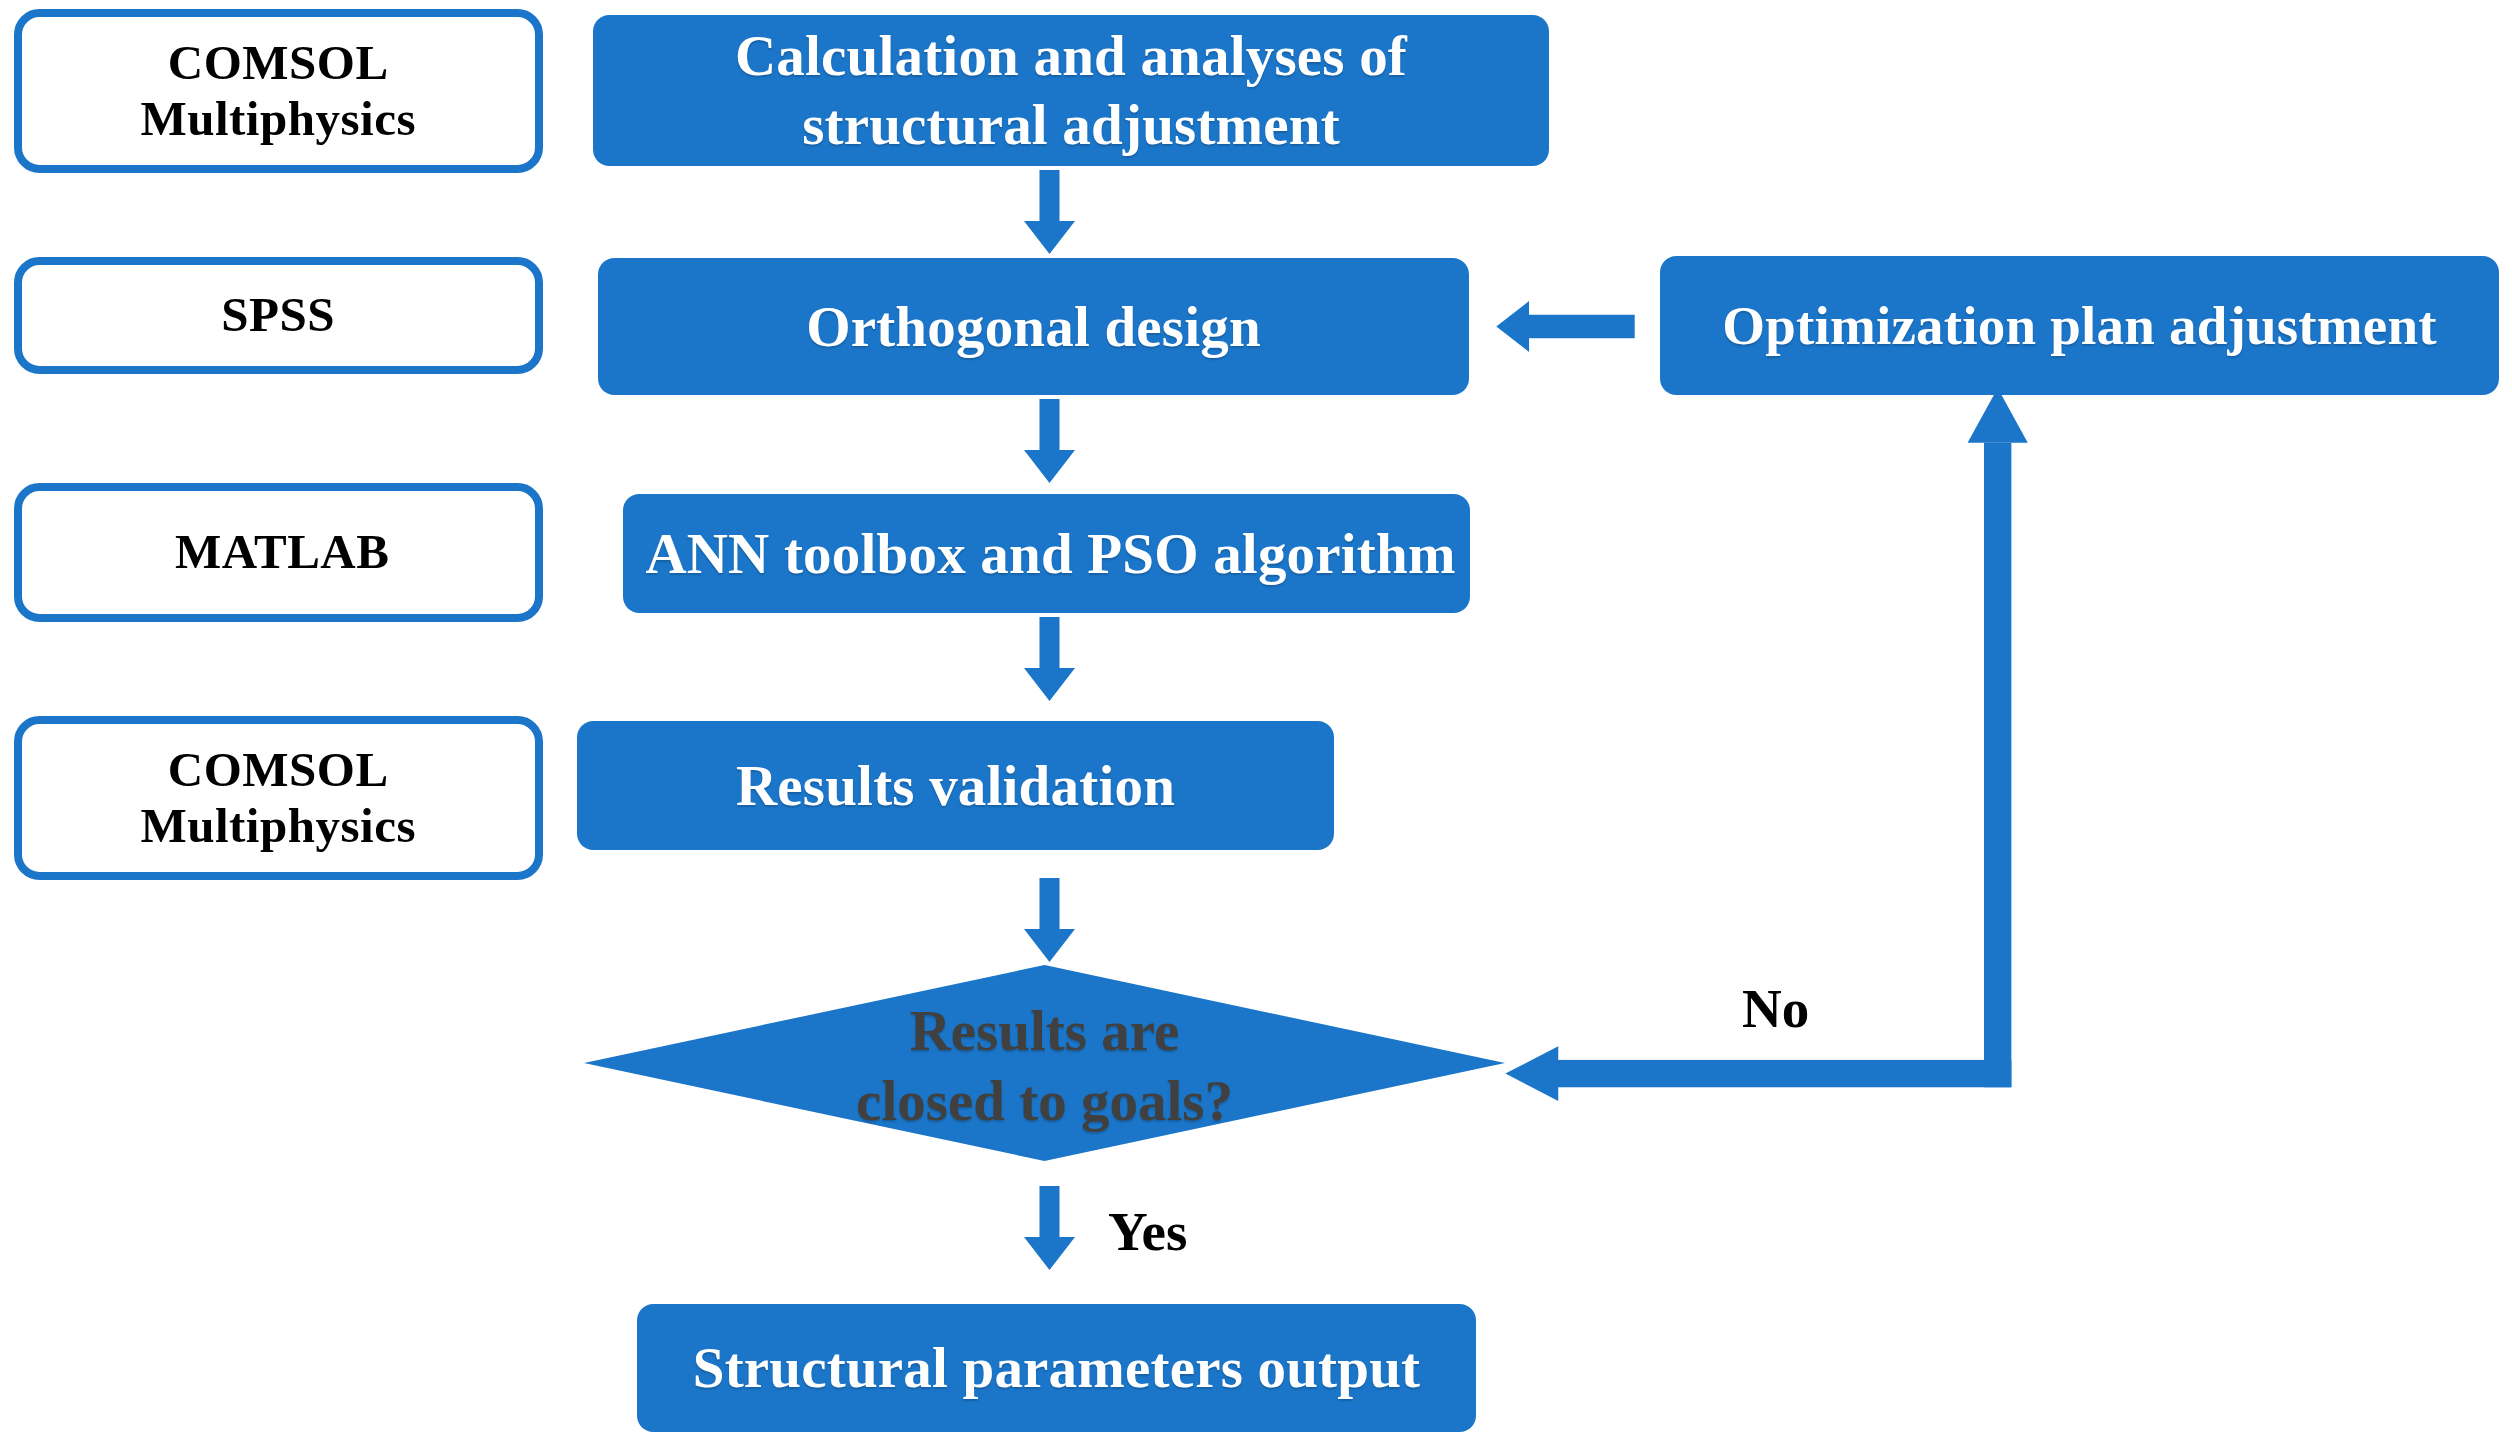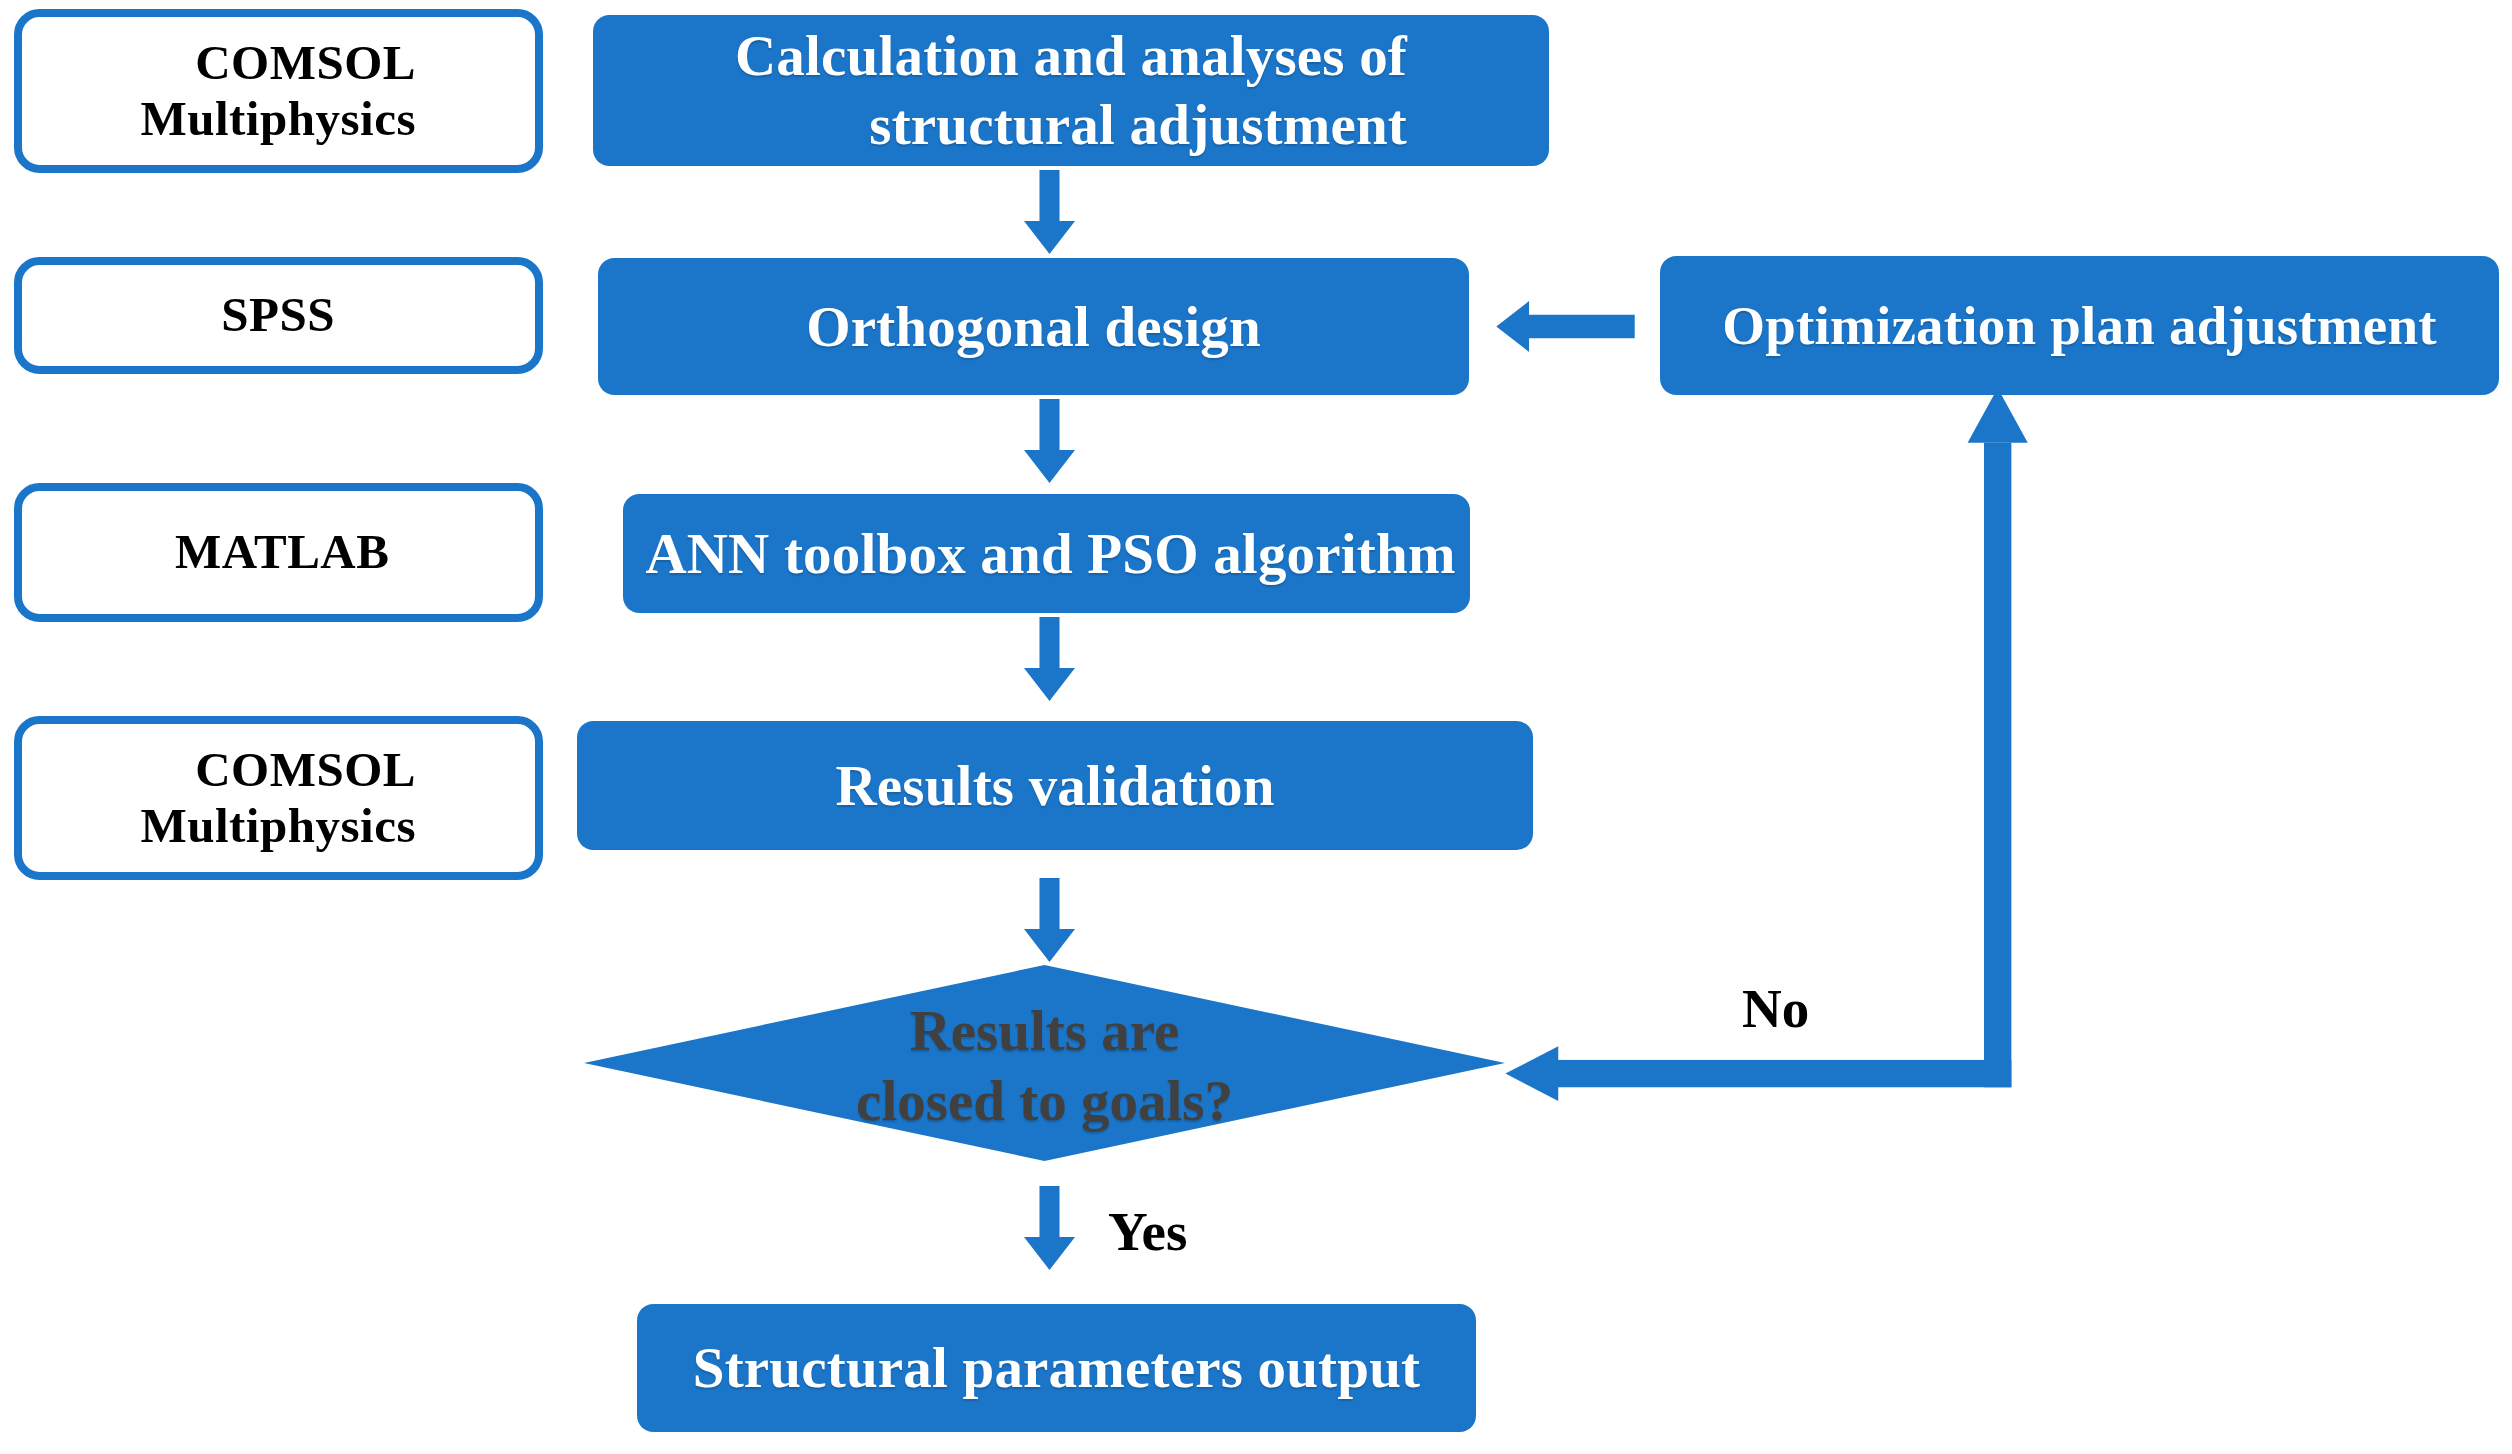--- a/index.html
+++ b/index.html
@@ -18,21 +18,21 @@
     background: #ffffff;
     overflow: hidden;
   }
   
   .node {
     position: absolute;
     box-sizing: border-box;
     display: flex;
     align-items: center;
     justify-content: center;
-    text-align: right;
+    text-align: center;
   }
   
   .sw-box {
     background: #ffffff;
     border: 8.2px solid #1b76c9;
     border-radius: 25.5px;
     color: #000000;
     font-weight: bold;
     font-size: 49px;
     line-height: 1.15;
@@ -142,21 +142,21 @@
   <div class="node proc-box" style="left:623px; top:494px; width:847px; height:119px;padding-left:8px;">
     <div>
       <div>ANN toolbox and PSO algorithm</div>
     </div>
   </div>
 
   <svg class="arrow-svg" style="left:1024px; top:617px; width:51px; height:84px;" viewBox="0 0 56 92">
     <polygon points="17,0 39,0 39,56 56,56 28,92 0,56 17,56" fill="#1b76c9"></polygon>
   </svg>
 
-  <div class="node proc-box" style="left:577px; top:721px; width:956px; height:129px;">
+  <div class="node proc-box" style="left:577px; top:721px; width:757px; height:129px;">
     <div>
       <div>Results validation</div>
     </div>
   </div>
 
   <svg class="arrow-svg" style="left:1024px; top:878px; width:51px; height:84px;" viewBox="0 0 56 92">
     <polygon points="17,0 39,0 39,56 56,56 28,92 0,56 17,56" fill="#1b76c9"></polygon>
   </svg>
 
   <div class="diamond-wrap" style="left:584px; top:965px; width:921px; height:196px;">

